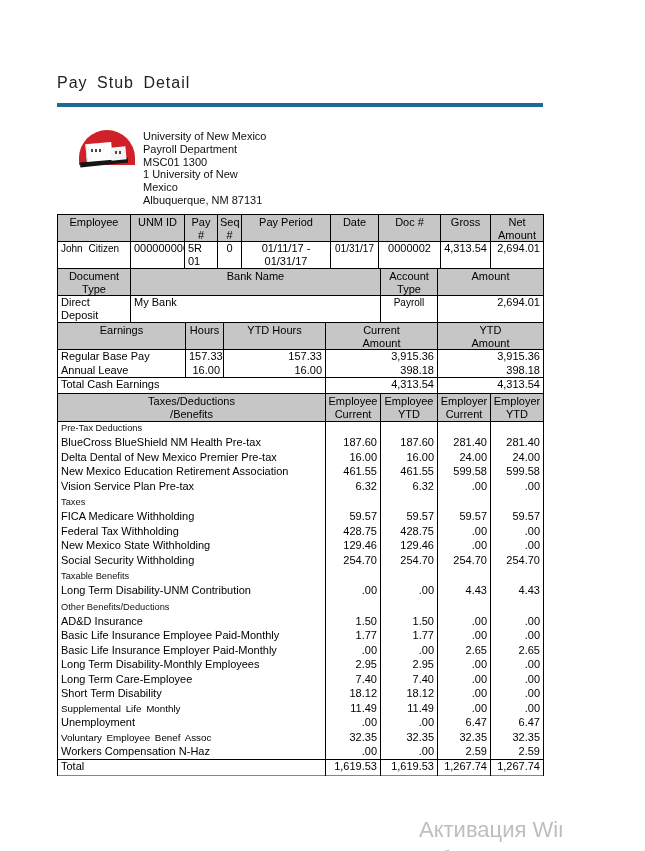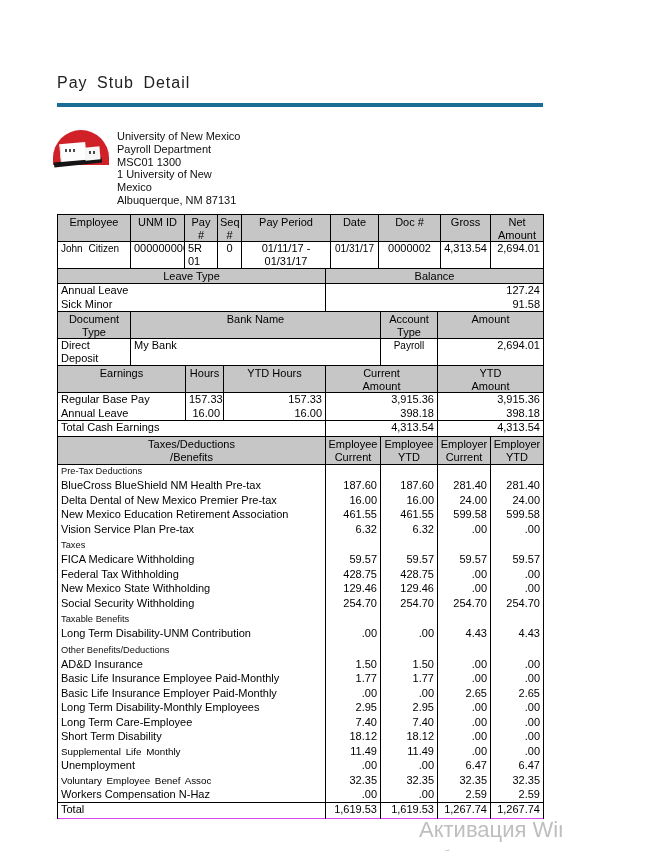--- a/index.html
+++ b/index.html
@@ -8,21 +8,21 @@
     position:relative; width:562px; height:851px; background:#ffffff;
     overflow:hidden; font-family:"Liberation Sans","DejaVu Sans",sans-serif; color:#000;margin-top:32px;
   }
   .title {
     position:absolute; left:57px; top:42px;
     font-size:16px; font-weight:400; color:#222;
     letter-spacing:1px; word-spacing:4px;
   }
   .rule { position:absolute; left:57px; top:71px; width:486px; height:4px; background:#1a6c94; }
 
-  .letterhead { position:absolute; left:52px; top:96px; display:flex; }
+  .letterhead { position:absolute; left:78px; top:96px; display:flex; }
   .logo { position:relative; width:58px; height:52px; margin-right:7px; }
   .logo-arch { position:absolute; left:1px; top:2px; width:56px; height:28px; background:#d02128; border-radius:28px 28px 0 0; }
   .logo-arch-ext { position:absolute; left:1px; top:29px; width:56px; height:8px; background:#d02128; }
   .logo-base { position:absolute; left:2px; top:32px; width:48px; height:5px; background:#151515; transform:rotate(-6deg); z-index:2; }
   .logo-bldg-main { position:absolute; left:8px; top:15px; width:26px; height:18px; background:#fdfdfd; transform:rotate(-5deg); z-index:3; box-shadow:1px 0 0 #d8d8d8 inset; }
   .logo-bldg-wing { position:absolute; left:33px; top:19px; width:15px; height:13px; background:#f6f6f6; transform:rotate(-5deg); z-index:3; }
   .logo-win { position:absolute; width:2px; height:3px; background:#4a4a4a; z-index:4; }
   .w1{left:13px;top:21px}.w2{left:17px;top:21px}.w3{left:21px;top:21px}.w4{left:37px;top:23px}.w5{left:41px;top:23px}
   .address { font-size:11px; line-height:12.8px; color:#0f0f0f; padding-top:2px; }
 
@@ -132,44 +132,20 @@
           <td class="c pre">01/11/17 -
 01/31/17</td>
           <td class="c cond">01/31/17</td>
           <td class="c">0000002</td>
           <td class="r">4,313.54</td>
           <td class="r">2,694.01</td>
         </tr>
       </tbody>
     </table>
 
-    <table class="t-leave">
-      <colgroup>
-          <col style="width:268px">
-          <col style="width:218px">
-        </colgroup>
-      <thead>
-        <tr>
-          <th>Leave Type</th>
-          <th>Balance</th>
-        </tr>
-      </thead>
-      <tbody>
-
-          <tr>
-            <td class="l">Annual Leave</td>
-            <td class="r">127.24</td>
-          </tr>
-
-          <tr>
-            <td class="l">Sick Minor</td>
-            <td class="r">91.58</td>
-          </tr>
-        </tbody>
-    </table>
 
     <table class="t-bank">
       <colgroup>
           <col style="width:73px">
           <col style="width:250px">
           <col style="width:57px">
           <col style="width:106px">
         </colgroup>
       <thead>
         <tr>

